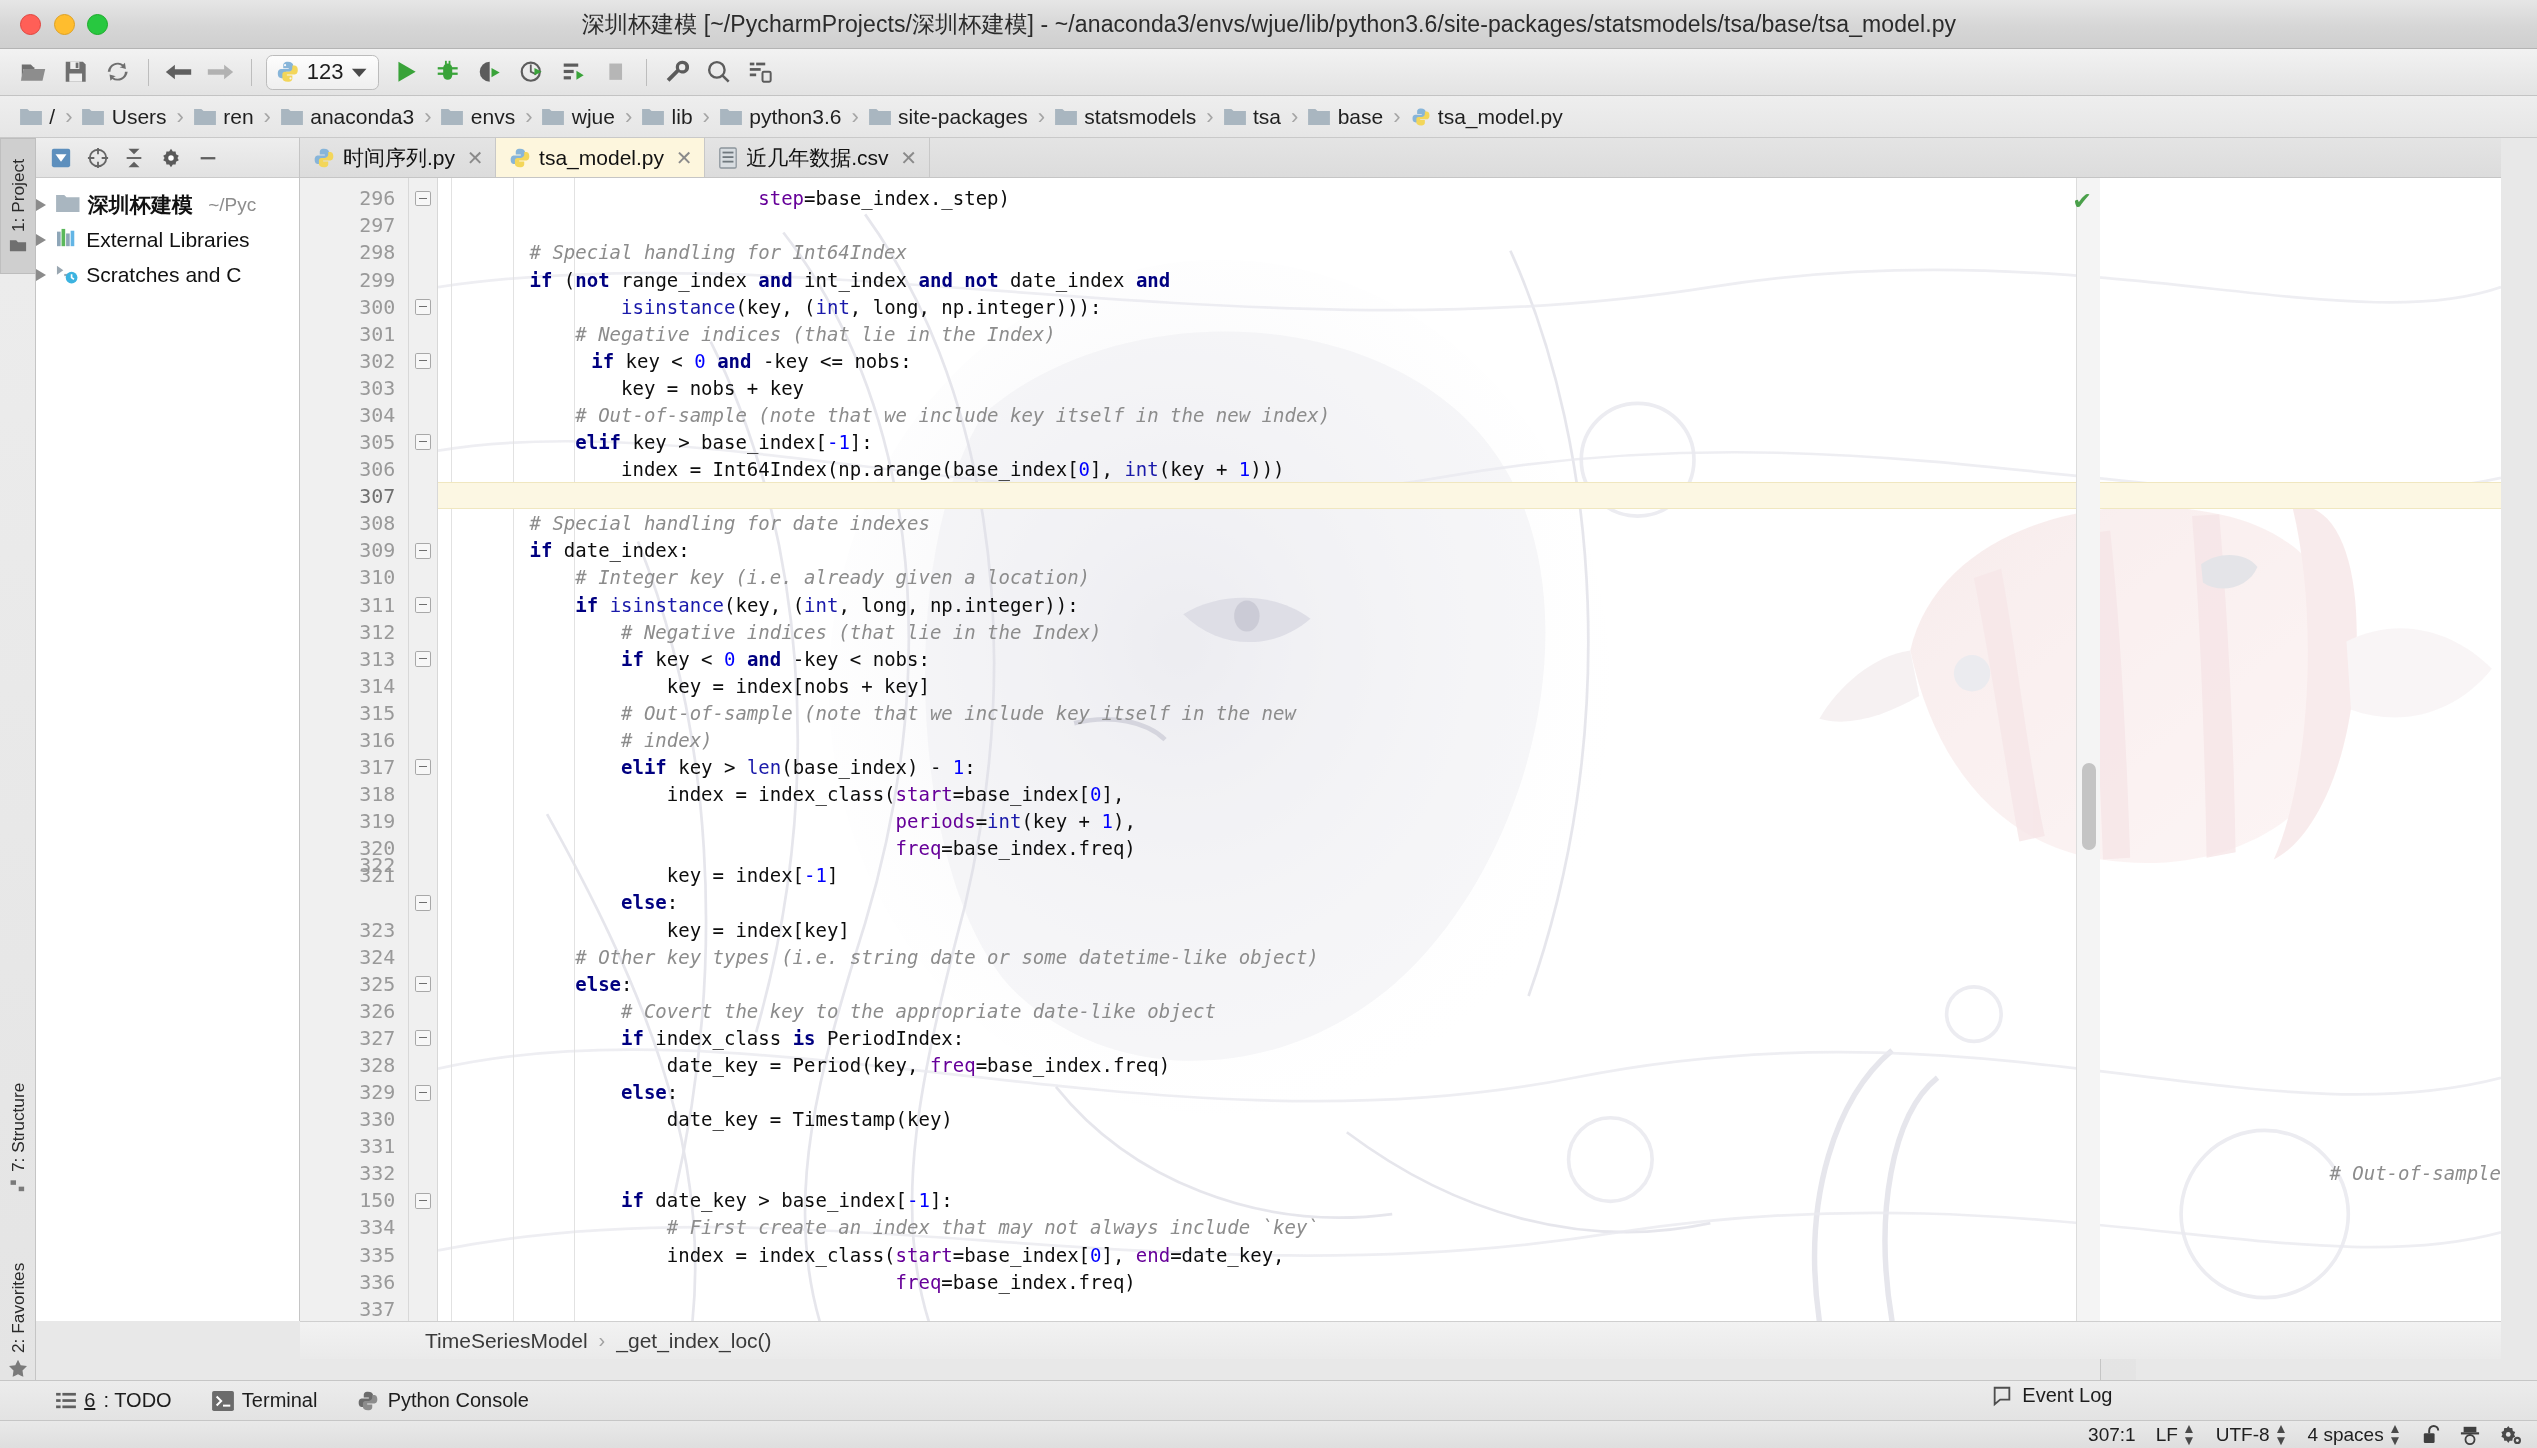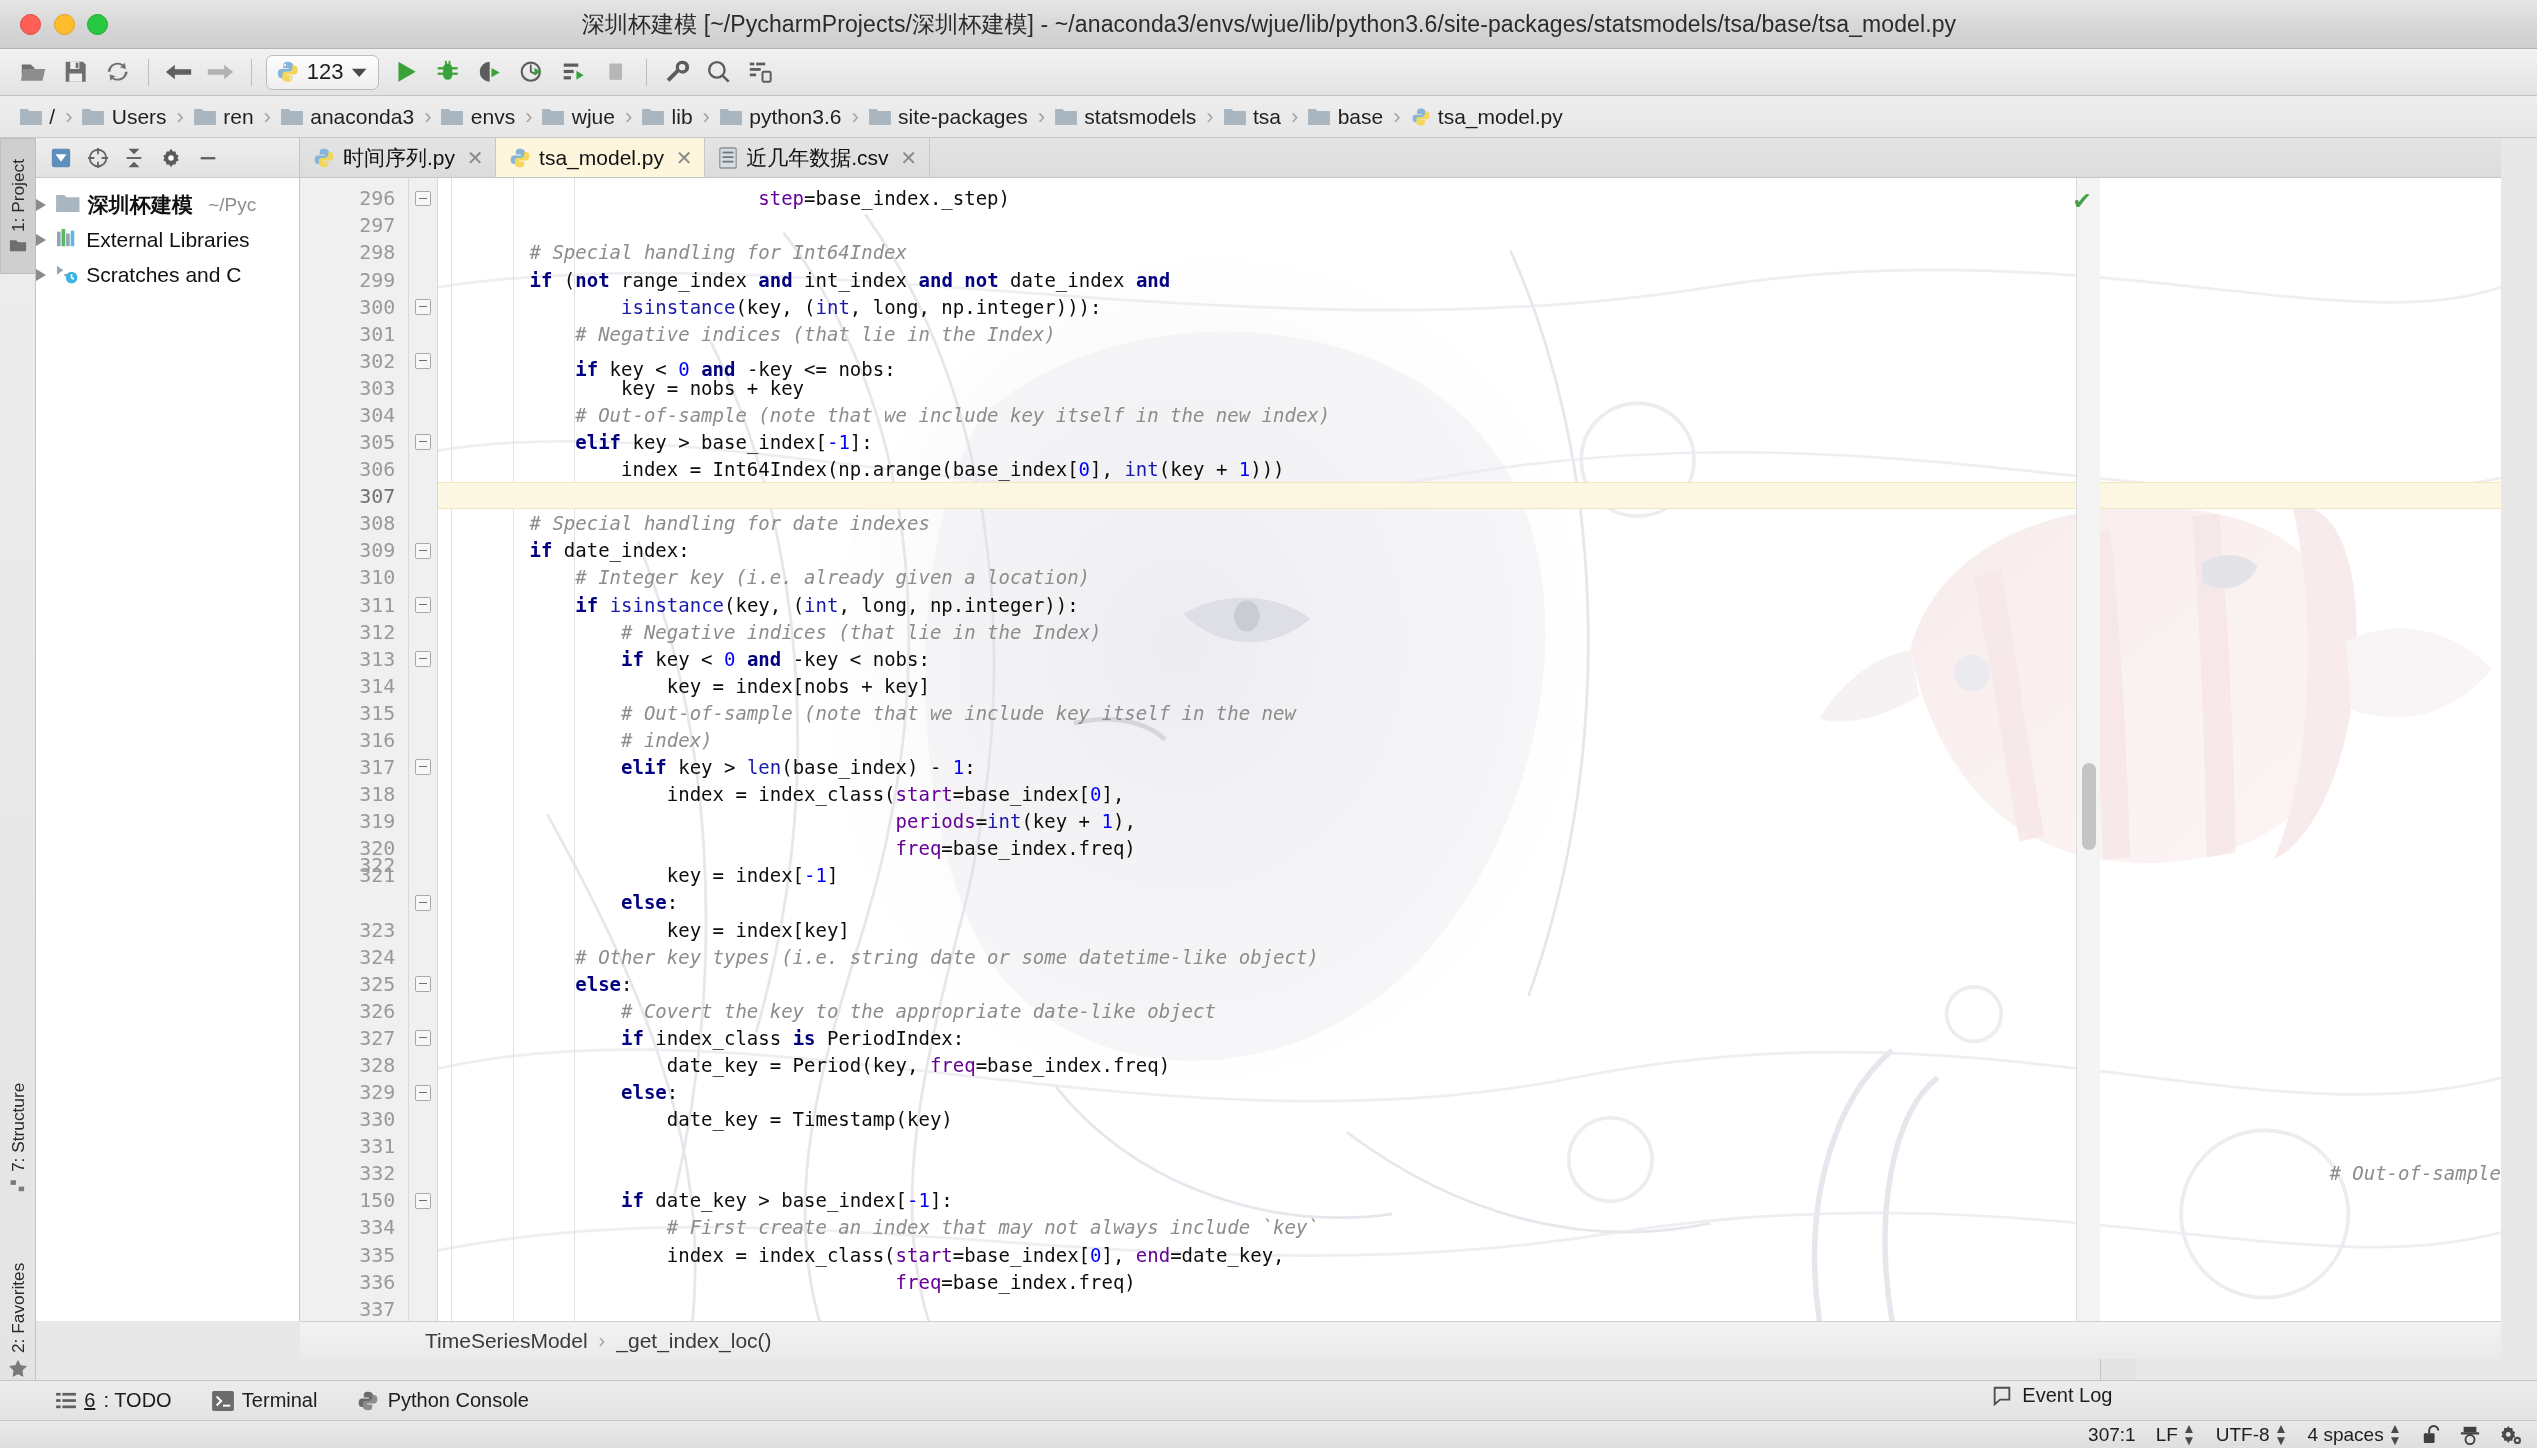--- a/index.html
+++ b/index.html
@@ -698,21 +698,21 @@
     <div class="iguide" style="left:75px"></div>
     <div class="iguide" style="left:136px"></div>
 
     <div class="code-layer" id="codelayer">
         <div class="cline" style="top: 7.3px;"><span>                            </span><span class="kwarg">step</span><span>=base_index._step)</span></div>
         <div class="cline" style="top: 34px;"></div>
         <div class="cline" style="top: 61px;"><span class="cm">        # Special handling for Int64Index</span></div>
         <div class="cline" style="top: 89px;"><span>        </span><span class="kw">if</span><span> (</span><span class="kw">not</span><span> range_index </span><span class="kw">and</span><span> int_index </span><span class="kw">and</span><span> </span><span class="kw">not</span><span> date_index </span><span class="kw">and</span></div>
         <div class="cline" style="top: 116px;"><span>                </span><span class="bi">isinstance</span><span>(key, (</span><span class="bi">int</span><span>, long, np.integer))):</span></div>
         <div class="cline" style="top: 143px;"><span class="cm">            # Negative indices (that lie in the Index)</span></div>
-        <div class="cline" style="top: 178px;"><span>            </span><span class="kw">if</span><span> key &lt; </span><span class="num">0</span><span> </span><span class="kw">and</span><span> -key &lt;= nobs:</span></div>
+        <div class="cline" style="top: 170px; padding-left: 16px;"><span>            </span><span class="kw">if</span><span> key &lt; </span><span class="num">0</span><span> </span><span class="kw">and</span><span> -key &lt;= nobs:</span></div>
         <div class="cline" style="top: 197px;"><span>                key = nobs + key</span></div>
         <div class="cline" style="top: 224px;"><span class="cm">            # Out-of-sample (note that we include key itself in the new index)</span></div>
         <div class="cline" style="top: 251px;"><span>            </span><span class="kw">elif</span><span> key &gt; base_index[</span><span class="num">-1</span><span>]:</span></div>
         <div class="cline" style="top: 278px;"><span>                index = Int64Index(np.arange(base_index[</span><span class="num">0</span><span>], </span><span class="bi">int</span><span>(key + </span><span class="num">1</span><span>)))</span></div>
         <div class="caret-line" style="top: 304px;"></div>
         <div class="cline" style="top: 305px;"></div>
         <div class="cline" style="top: 332px;"><span class="cm">        # Special handling for date indexes</span></div>
         <div class="cline" style="top: 359px;"><span>        </span><span class="kw">if</span><span> date_index:</span></div>
         <div class="cline" style="top: 386px;"><span class="cm">            # Integer key (i.e. already given a location)</span></div>
         <div class="cline" style="top: 414px;"><span>            </span><span class="kw">if</span><span> </span><span class="bi">isinstance</span><span>(key, (</span><span class="bi">int</span><span>, long, np.integer)):</span></div>

